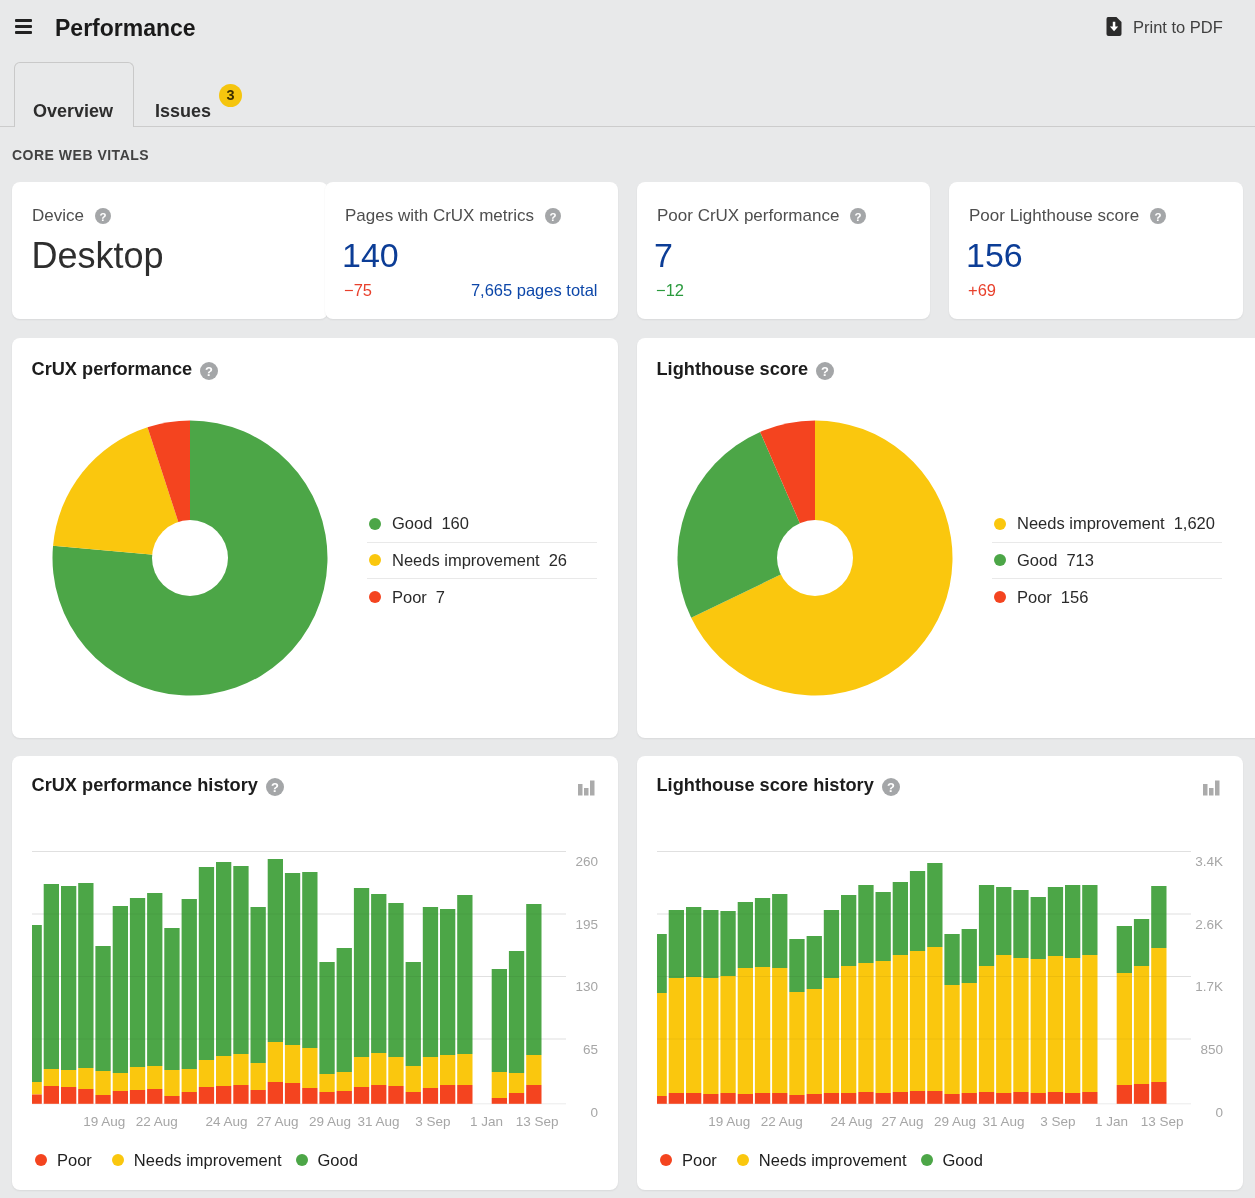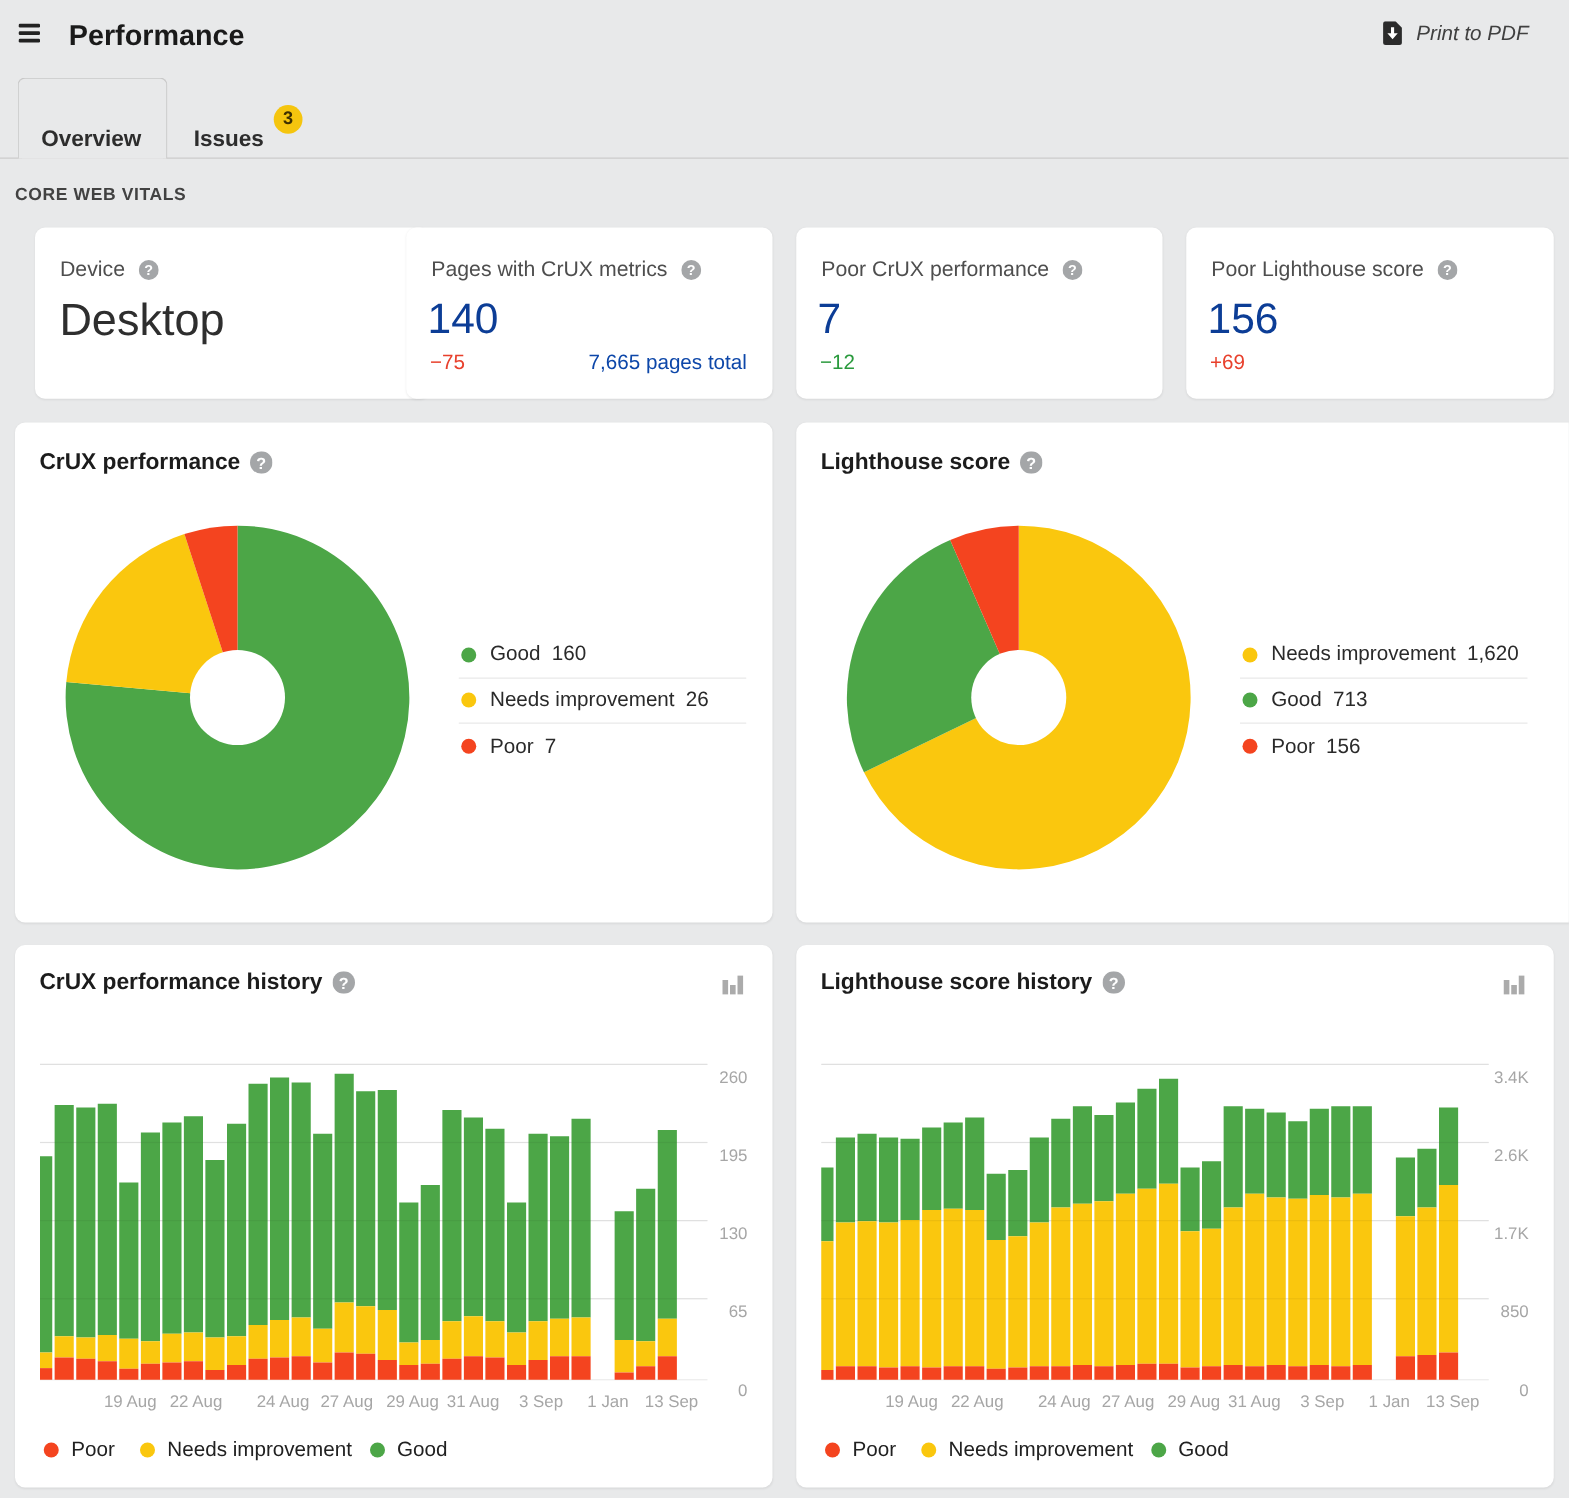--- a/index.html
+++ b/index.html
@@ -1,32 +1,32 @@
 <!DOCTYPE html>
 <html><head><meta charset="utf-8"><style>
 * { margin:0; padding:0; box-sizing:border-box; }
 html,body { width:1255px; height:1198px; background:#e8e9ea; font-family:"Liberation Sans", sans-serif; position:relative; }
 .abs { position:absolute; }
 .card, .panel { position:absolute; background:#fff; border-radius:8px; box-shadow: 0 1px 2px rgba(0,0,0,0.07); }
 .hamb span { display:block; width:17px; height:3px; background:#222; border-radius:1px; margin-bottom:3.2px; }
 .title { font-size:23px; font-weight:bold; color:#1a1a1a; }
-.ptext { font-size:16.5px; color:#404040;font-style:italic; }
+.ptext { font-size:16.5px; color:#404040; }
 .tabline { position:absolute; left:0; right:0; top:126px; height:1px; background:#cccccc; }
 .tab { position:absolute; left:14px; top:62px; width:120px; height:65px; background:#e8e9ea;
   border:1px solid #c9c9c9; border-bottom:none; border-radius:6px 6px 0 0; }
 .tablab { font-size:18px; font-weight:bold; color:#2d2d2d;margin-top:16px; }
 .badge { display:inline-block; width:23px; height:23px; border-radius:50%; background:#f5c50e; color:#3d3000;
   font-size:14.5px; font-weight:bold; text-align:center; line-height:23px; }
 .cwv { position:absolute; left:12px; top:147px; font-size:14px; font-weight:bold; letter-spacing:0.5px; color:#424242; }
 .clabel { position:absolute; left:20px; top:24px; font-size:17px; color:#4e4e4e; display:flex; align-items:center; gap:11px; }
 .qi { display:inline-flex; }
 .bignum { position:absolute; left:17px; top:56px; font-size:34px; line-height:34px; color:#0c3d96; }
 .devval { position:absolute; left:19.5px; top:56px; font-size:36px; line-height:36px; color:#2e2e2e; }
 .delta { position:absolute; left:19px; right:20.5px; top:99px; font-size:16.5px; }
-.ptitle { position:absolute; left:19.5px; top:21px; font-size:18.2px; font-weight:bold; color:#1c1c1c; display:flex; align-items:center; gap:8px; }
+.ptitle { position:absolute; left:19.5px; top:21px; font-size:18.2px; font-weight:bold; color:#1c1c1c; display:flex; align-items:flex-end; gap:8px; }
 .lrow { display:flex; align-items:center; height:36.5px; padding-left:2px; }
 .ldot { width:12px; height:12px; border-radius:50%; display:inline-block; flex:none; }
 .llab { font-size:16.5px; color:#2a2a2a; margin-left:11px; }
 .lval { font-size:16.5px; color:#2a2a2a; margin-left:9px; }
 .bleg { position:absolute; left:23px; top:394.5px; display:flex; align-items:center; }
 .bli { display:flex; align-items:center; }
 .blt { font-size:16.5px; color:#212121; margin-left:10px; }
 </style></head>
 <body>
   <div class="abs hamb" style="left:15px;top:19px;">
@@ -42,21 +42,21 @@
   <div class="abs ptext" style="left:1133px;top:18px;">Print to PDF</div>
 
   <div class="tabline"></div>
   <div class="tab"></div>
   <div class="abs tablab" style="left:33px;top:85px;">Overview</div>
   <div class="abs tablab" style="left:155px;top:85px;">Issues</div>
   <div class="abs" style="left:219px;top:84px;"><span class="badge">3</span></div>
 
   <div class="cwv">CORE WEB VITALS</div>
 
-  <div class="card" style="left:28px;top:182px;width:316px;height:137px;">
+  <div class="card" style="left:12px;top:182px;width:316px;height:137px;">
     <div class="clabel">Device <span class="qi">
         <svg width="16" height="16" viewBox="0 0 16 16">
           <circle cx="8" cy="8" r="8" fill="#a4a6a8"></circle>
           <text x="8" y="8.7" font-size="11.5" font-weight="bold" fill="#fff" text-anchor="middle" dominant-baseline="central" font-family="Liberation Sans, sans-serif">?</text>
         </svg>
       </span></div>
     <div class="devval">Desktop</div>
   </div>
   <div class="card" style="left:325px;top:182px;width:293px;height:137px;">
     <div class="clabel">Pages with CrUX metrics <span class="qi">

